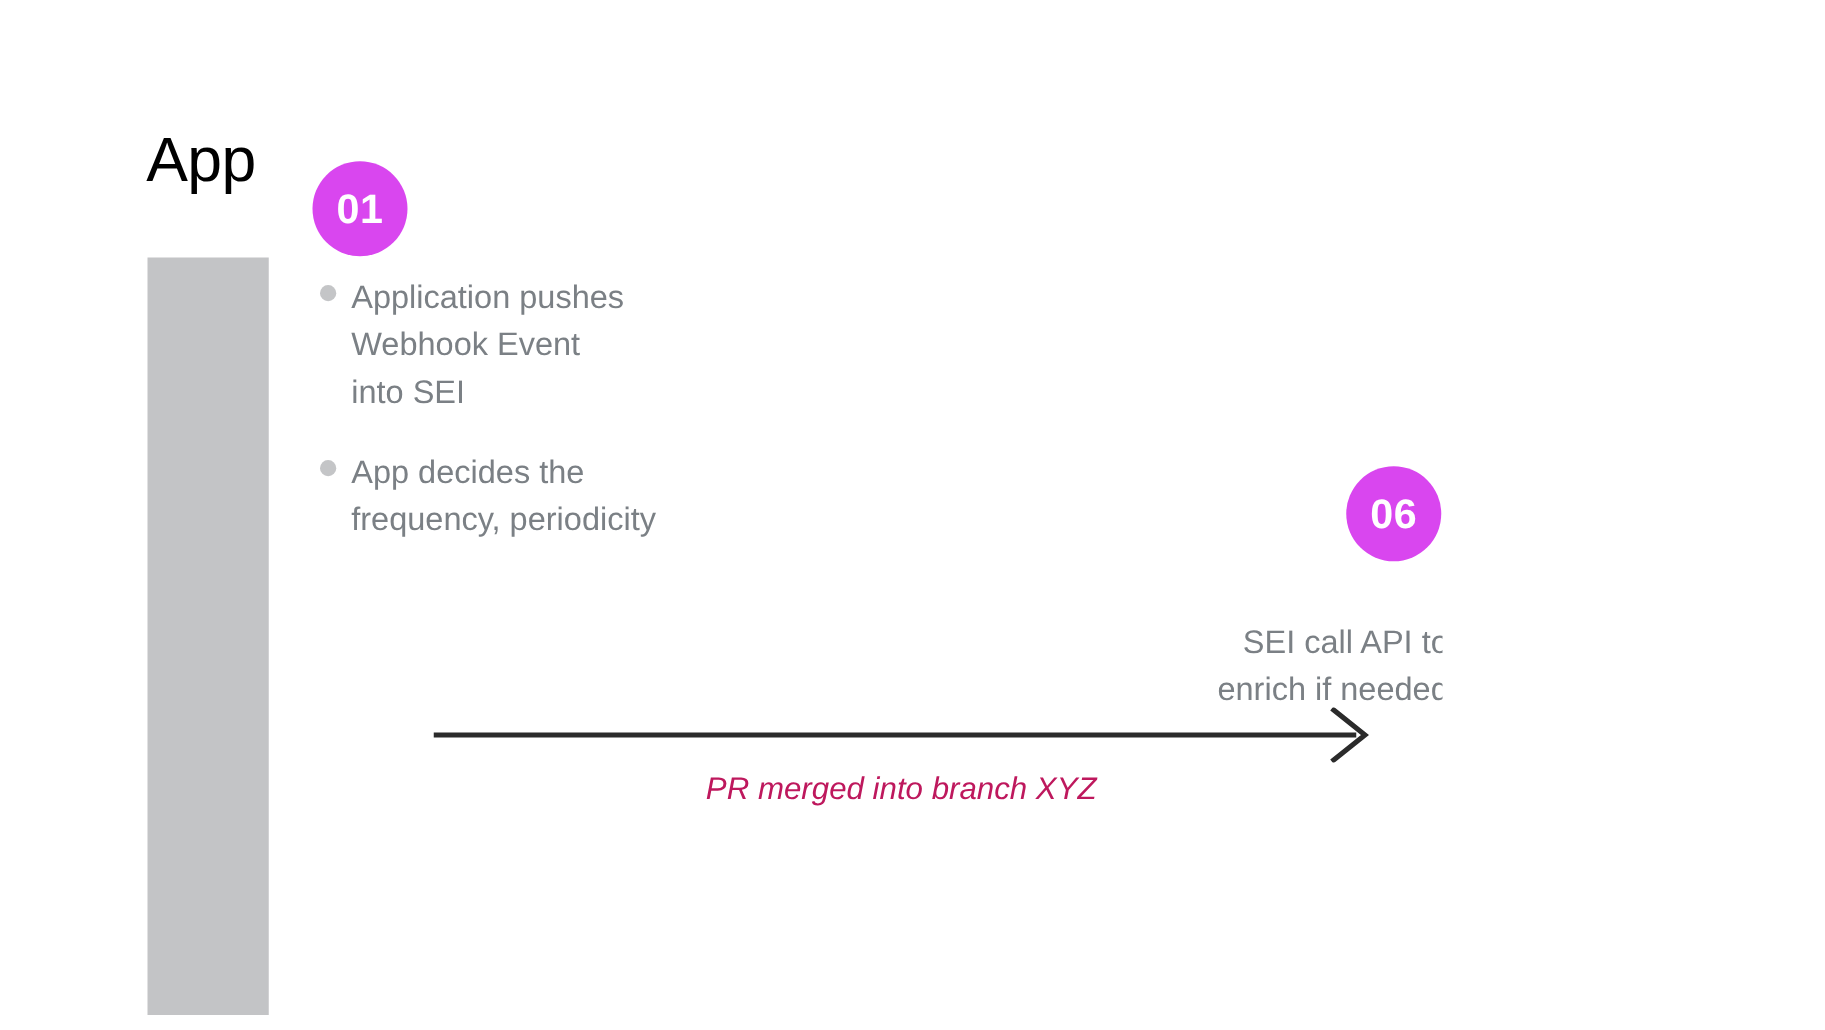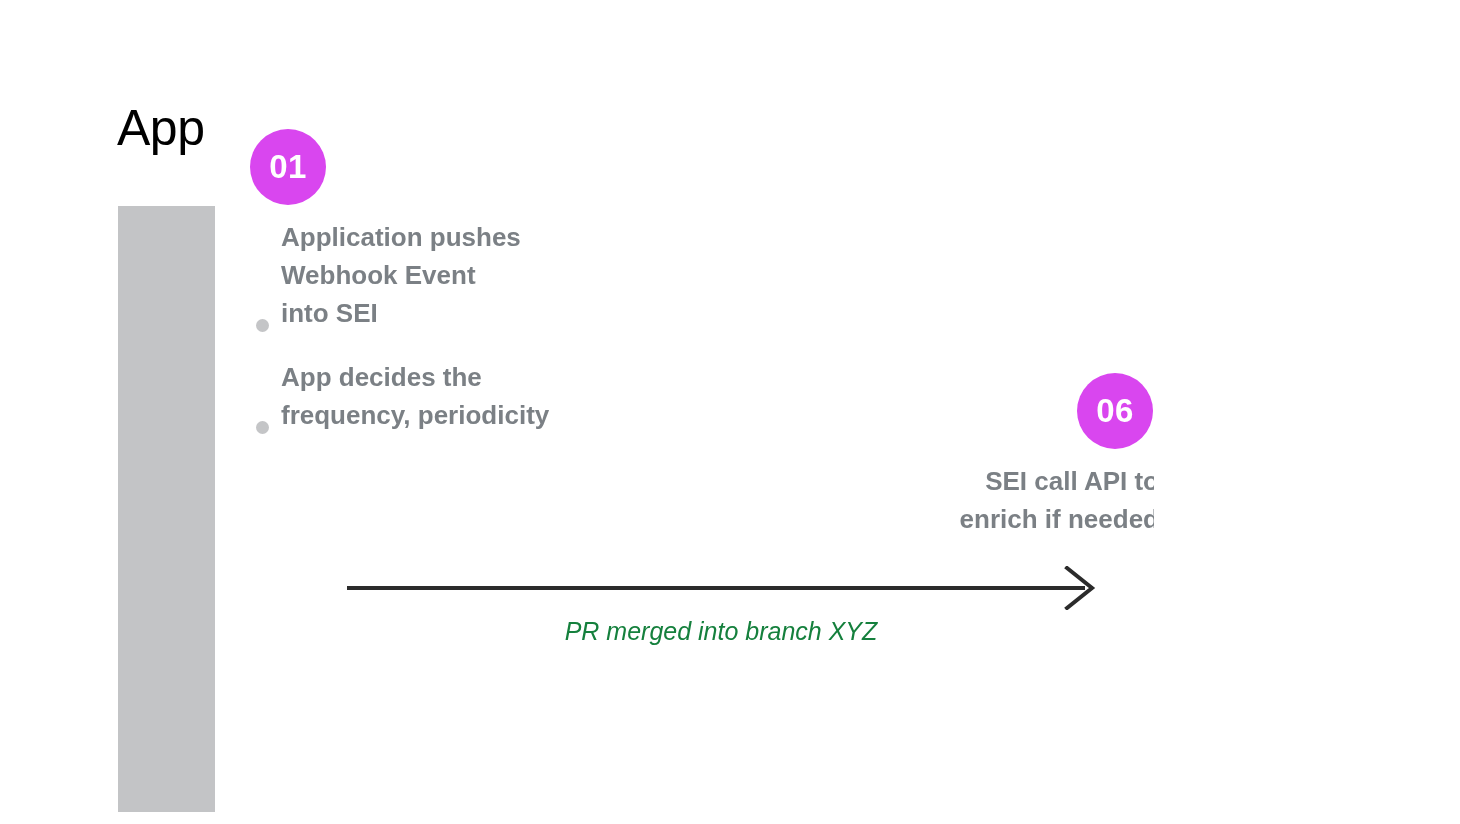--- a/index.html
+++ b/index.html
@@ -75,23 +75,22 @@
   }
   .badge-01 { left: 250px; top: 129px; }
   .badge-02 { left: 1077px; top: 373px; }
 
   
   .bullet-group {
     position: absolute;
   }
   .bullet-item {
     display: flex;
-    align-items: flex-end;
+    align-items: flex-start;
     margin-bottom: 26px;
-    font-weight: bold;
   }
   .bullet-dot {
     width: 13px;
     height: 13px;
     border-radius: 50%;
     background: #c4c5c7;
     flex: 0 0 13px;
     margin-top: 10px;
   }
   .bullet-text {
@@ -103,31 +102,32 @@
 
   
   .group-left { left: 256px; top: 218px; width: 420px; }
   .group-left .bullet-dot { margin-right: 12px; }
 
   
   .group-right { left: 760px; top: 462px; width: 425px; }
   .group-right .bullet-item {
     justify-content: flex-end;
     margin-bottom: 0;
+    margin-top: 32px;
   }
   .group-right .bullet-text { text-align: right; }
   .group-right .bullet-dot { margin-left: 13px; }
 
   
   .arrow-block { position: absolute; }
   .arrow-svg { display: block; }
   .arrow-label {
     font-size: 25px;
     font-style: italic;
-    color: #15803d;
+    color: #be185d;
     text-align: center;
     white-space: nowrap;
     line-height: 30px;
   }
   .arrow-1 { left: 345px; top: 566px; width: 752px; }
   .arrow-1 .arrow-label { margin-top: 6px; }
   .arrow-2 { left: 345px; top: 640px; width: 752px; }
   .arrow-2 .arrow-label { margin-top: 6px; }
 </style>
 </head>

